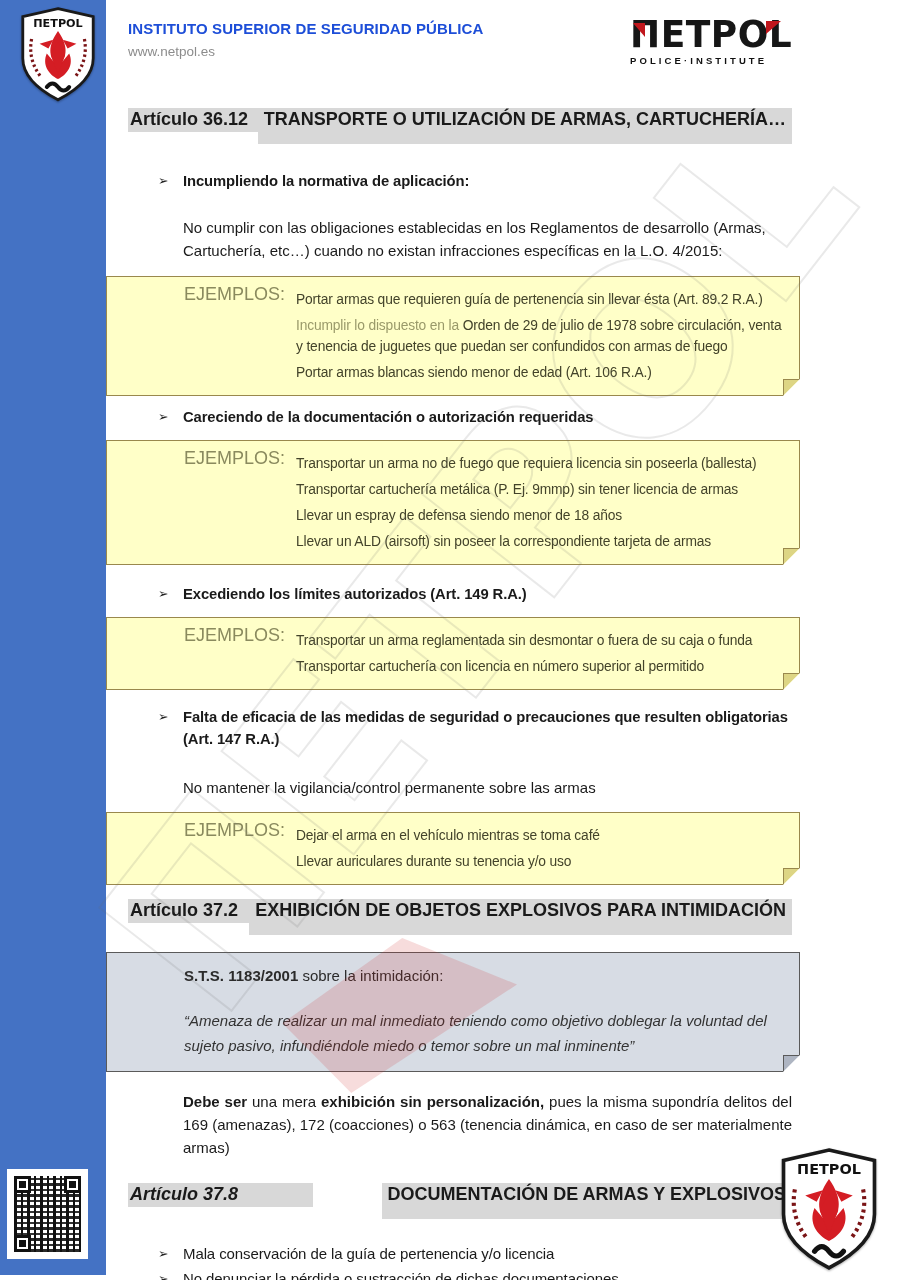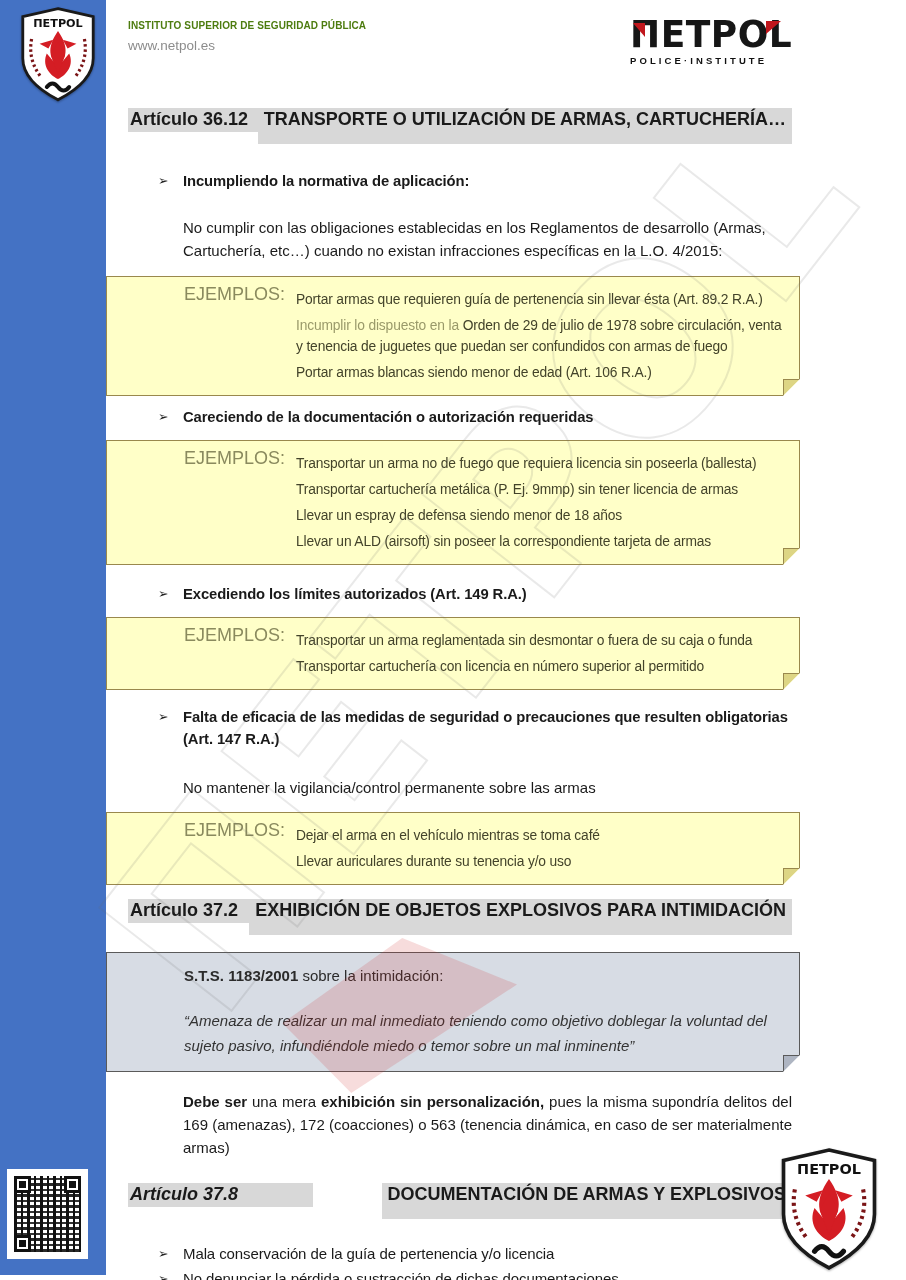--- a/index.html
+++ b/index.html
@@ -11,21 +11,21 @@
   
   .band { position:absolute; left:0; top:0; width:106px; height:1275px; background:#4472C4; z-index:1; }
 
   
   .shield { position:absolute; z-index:3; }
   .shield-top { left:12px; top:7px; width:92px; height:96px; }
   .shield-bottom { left:774px; top:1148px; width:110px; height:124px; }
   .shield svg { width:100%; height:100%; filter:drop-shadow(0 1px 1px rgba(0,0,0,0.35)); }
 
   .header-text { position:absolute; left:128px; top:20px; z-index:2; }
-  .header-institute { font-weight:bold; font-size:10px; color:#4d7c0f; letter-spacing:0.1px; }
+  .header-institute { font-weight:bold; font-size:15px; color:#1d4ed8; letter-spacing:0.1px; }
   .header-url { font-size:13.5px; color:#8c8c8c; margin-top:7px; }
 
   .brand { position:absolute; left:630px; top:18px; width:160px; z-index:2; }
   .wordmark { font-family:"DejaVu Sans", sans-serif; font-size:36px; line-height:34px;
               font-weight:bold; color:#161616; letter-spacing:0.5px; transform:scaleY(1.04); }
   .wedge { position:absolute; background:#c0161c; z-index:3; }
   .w1 { left:3px; top:5px; width:12px; height:14px; clip-path:polygon(0 0,100% 0,100% 100%); }
   .w2 { left:136px; top:3px; width:15px; height:13px; clip-path:polygon(0 0,100% 0,0 100%); }
   .tagline { font-size:9.5px; font-weight:bold; letter-spacing:3.1px; color:#111; margin-top:3px; white-space:nowrap; }
 

